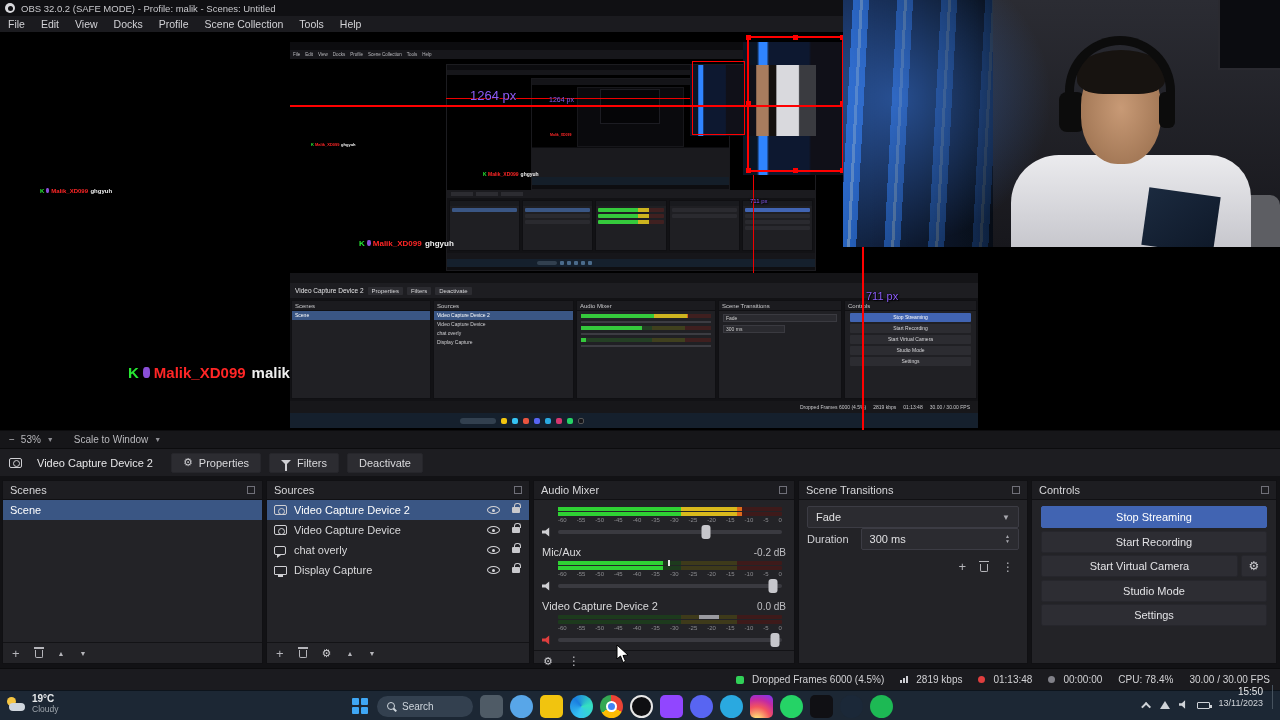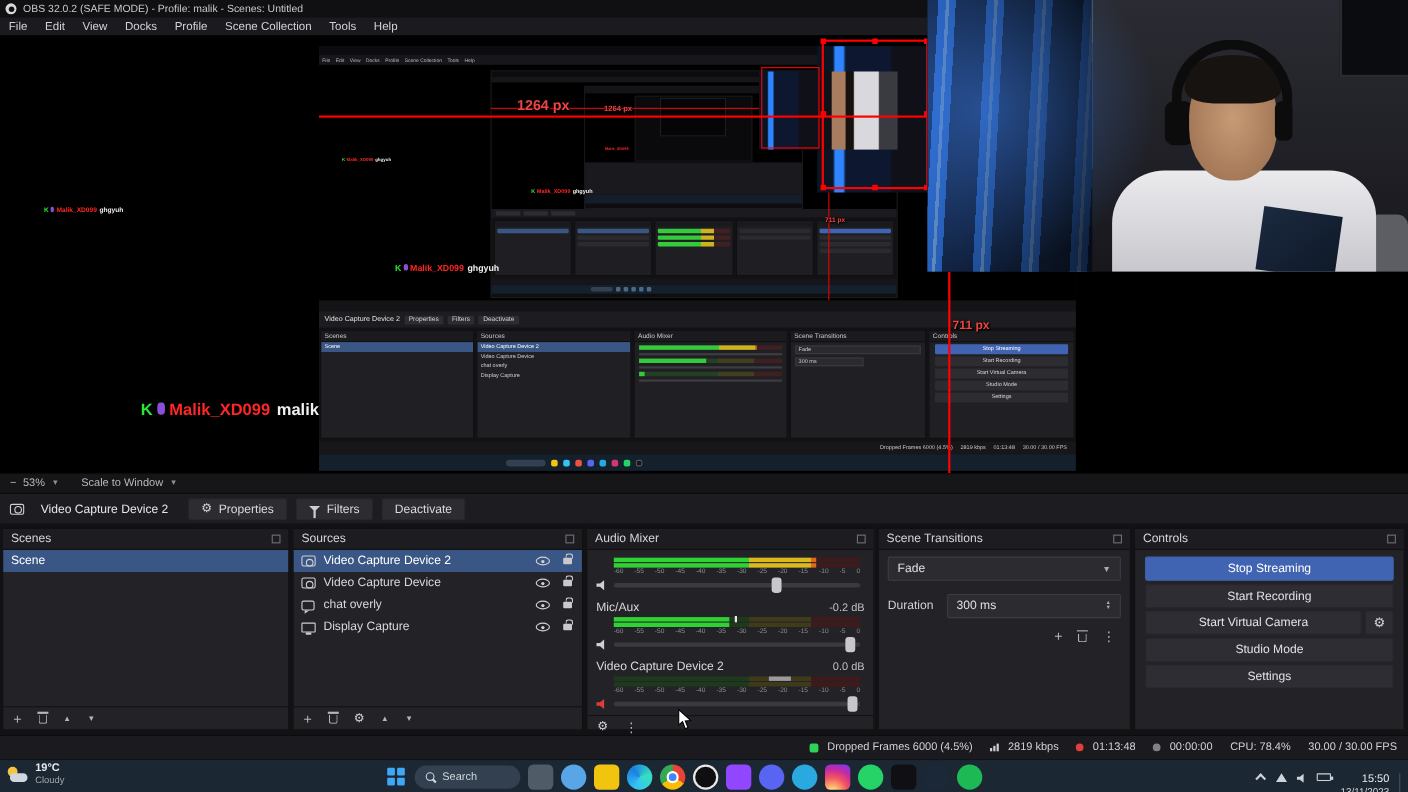--- a/index.html
+++ b/index.html
@@ -94,21 +94,21 @@
   .wc-head{position:absolute;left:238px;top:62px;width:80px;height:102px;background:radial-gradient(ellipse at 50% 45%,#c89a76,#966c4b);border-radius:42% 42% 46% 46%}
   .wc-hair{position:absolute;left:234px;top:50px;width:88px;height:44px;background:#171310;border-radius:50% 50% 30% 30%}
   .wc-phones{position:absolute;left:222px;top:36px;width:110px;height:66px;border:9px solid #0c0c0c;border-bottom:none;border-radius:55px 55px 0 0}
   .wc-cupL{position:absolute;left:216px;top:92px;width:26px;height:40px;background:#0c0c0c;border-radius:8px}
   .wc-cupR{position:absolute;left:316px;top:92px;width:16px;height:36px;background:#0c0c0c;border-radius:6px}
   .wc-obj{position:absolute;left:302px;top:192px;width:72px;height:58px;background:linear-gradient(135deg,#1b2a3f,#0e1828);transform:rotate(8deg)}
 
   
   .redh{left:290px;top:73px;width:572px;height:2px;background:#f00;z-index:7}
   .redv{left:862px;top:73px;width:2px;height:325px;background:#f00;z-index:7}
-  .lab{position:absolute;color:#ef4444;font-weight:bold;text-shadow:0 0 2px #000,1px 1px 1px #000;z-index:9;white-space:nowrap}
+  .lab{position:absolute;color:#8b5cf6;font-weight:normal;text-shadow:0 0 2px #000,1px 1px 1px #000;z-index:9;white-space:nowrap}
   .selbox{left:747px;top:4px;width:97px;height:136px;border:2px solid #f00;z-index:8}
   .selbox i{position:absolute;width:5px;height:5px;background:#f00}
   .h1{left:-3px;top:-3px}.h2{left:calc(50% - 3px);top:-3px}.h3{right:-3px;top:-3px}
   .h4{left:-3px;top:calc(50% - 3px)}.h5{right:-3px;top:calc(50% - 3px)}
   .h6{left:-3px;bottom:-3px}.h7{left:calc(50% - 3px);bottom:-3px}.h8{right:-3px;bottom:-3px}
   .selbox2{left:692px;top:29px;width:53px;height:74px;border:1px solid #f00;z-index:8}
 
   
   .ov{z-index:10;white-space:nowrap;font-weight:bold}
   .ov .k{color:#27e833}
@@ -180,21 +180,21 @@
   .slrow{display:flex;align-items:center;margin-top:4px;gap:6px}
   .spk{width:10px;height:10px;background:#cfcfd3;clip-path:polygon(0 35%,35% 35%,72% 4%,72% 96%,35% 65%,0 65%);flex:none}
   .spk.muted{background:#e03e3e}
   .slider{position:relative;flex:1;height:4px;background:#3a3a40;border-radius:2px;margin-right:4px}
   .shandle{position:absolute;top:-5px;width:9px;height:14px;background:#c7c7cc;border-radius:3px;transform:translateX(-50%)}
 
   
   .t-body{padding:6px 8px;display:flex;flex-direction:column}
   .select{height:22px;background:#2b2b30;border:1px solid #3c3c44;border-radius:2px;display:flex;align-items:center;padding:0 8px;font-size:11px;color:#e0e0e2}
   .select .caret{margin-left:auto;font-size:8px;color:#a8a8ae}
-  .dur-row{display:flex;align-items:center;margin-top:12px}
+  .dur-row{display:flex;align-items:center;margin-top:0}
   .dur-lbl{font-size:11px;color:#d0d0d4}
   .spin{height:22px;flex:1;margin-left:12px;background:#2b2b30;border:1px solid #3c3c44;border-radius:2px;display:flex;align-items:center;padding:0 8px;font-size:11px;color:#e0e0e2}
   .spin-c{margin-left:auto;display:flex;flex-direction:column;font-size:5px;color:#a8a8ae;line-height:1.1}
   .t-tools{display:flex;justify-content:flex-end;align-items:center;gap:14px;margin-top:10px;padding-right:4px}
 
   
   .ctl{padding:6px 9px}
   .cbtn{display:block;width:100%;height:22px;margin-bottom:2.5px;background:#2d2d33;border:1px solid #26262c;border-radius:2px;color:#e2e2e5;font-size:11px;font-family:inherit}
   .cbtn.primary{background:#4164b2;border-color:#46untied6bb8;border-color:#4164b2;color:#fff}
   .vcam-row{display:flex;gap:3px}
@@ -229,21 +229,21 @@
   .mag::after{content:"";position:absolute;width:4px;height:1.5px;background:#cfd6dd;transform:rotate(45deg);right:-3px;bottom:-1px}
   .apps{display:flex;align-items:center;gap:7px}
   .tb-app{width:23px;height:23px;flex:none}
   .sq{border-radius:5px}
   .ci{border-radius:50%}
   .special-edge{background:conic-gradient(from 200deg,#35c3f3,#1b7ee0,#35e0c0,#35c3f3)}
   .special-chrome{background:conic-gradient(#ea4335 0 33%,#fbbc05 33% 66%,#34a853 66% 100%);position:relative}
   .special-chrome::after{content:"";position:absolute;inset:6px;background:#4285f4;border:2px solid #fff;border-radius:50%}
   .special-obs{background:#0f0f12;border:2.5px solid #e8e8e8}
   .special-insta{background:radial-gradient(circle at 30% 110%,#ffd776 0 10%,#f3545f 45%,#c32aa3 70%,#7638fa 100%)}
-  .tray{position:absolute;right:4px;top:12px;height:18px;display:flex;align-items:flex-start;gap:9px}
+  .tray{position:absolute;right:4px;top:0;height:18px;display:flex;align-items:flex-end;gap:9px}
   .chev{width:7px;height:7px;border-left:2px solid #cfd3d8;border-top:2px solid #cfd3d8;transform:rotate(45deg) translateY(2px)}
   .tri{width:0;height:0;border-left:5px solid transparent;border-right:5px solid transparent;border-bottom:8px solid #cfd3d8}
   .trs{width:9px;height:9px;background:#cfd3d8;clip-path:polygon(0 35%,35% 35%,72% 4%,72% 96%,35% 65%,0 65%)}
   .trb{width:13px;height:7px;border:1px solid #cfd3d8;border-radius:1px;position:relative}
   .trb::after{content:"";position:absolute;right:-3px;top:1.5px;width:2px;height:3px;background:#cfd3d8}
   .clock{display:flex;flex-direction:column;align-items:flex-end;line-height:1.2}
   .clock b{font-size:10px;color:#e8eaec;font-weight:normal}
   .clock i{font-size:9px;color:#cfd3d8;font-style:normal}
   .showdesk{width:4px;height:24px;border-left:1px solid #46525e}
 

